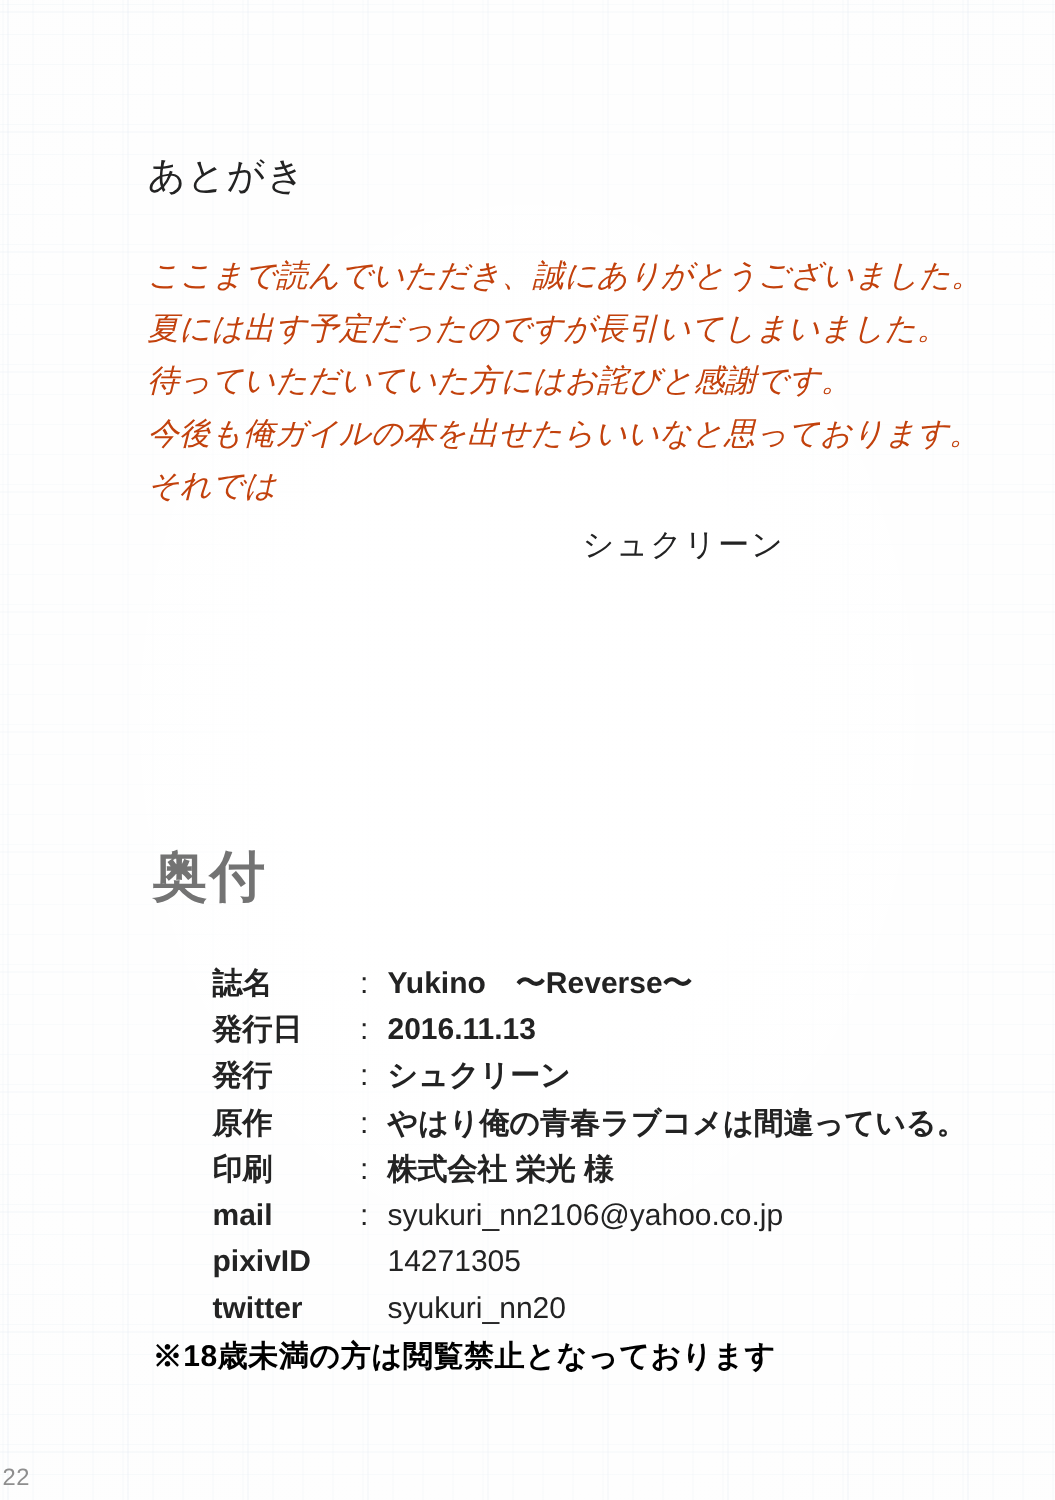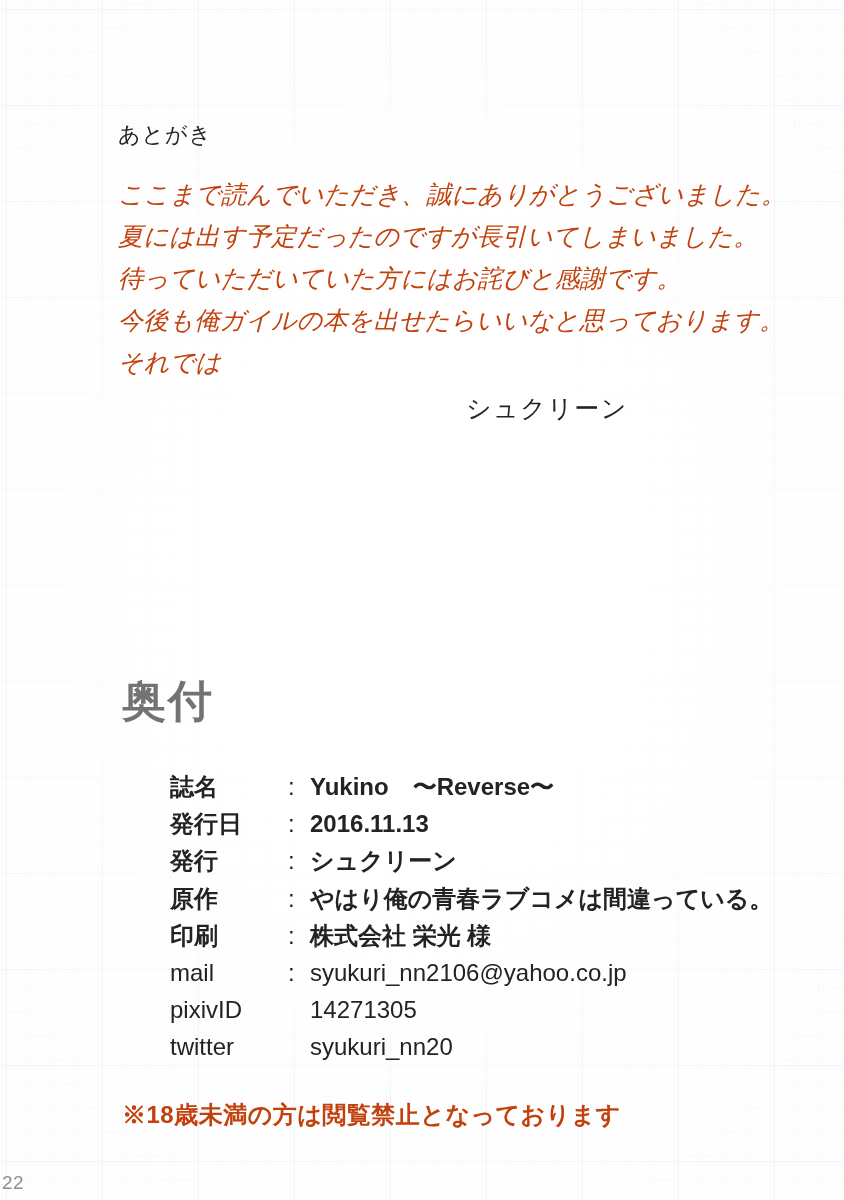--- a/index.html
+++ b/index.html
@@ -49,24 +49,24 @@
   }
 
   
   .afterword {
     position: absolute;
     left: 118px;
     top: 120px;
     width: 660px;
   }
   .afterword-heading {
-    font-size: 22px;
+    font-size: 30px;
     letter-spacing: 1px;
     color: #232323;
-    margin-bottom: 26px;
+    margin-bottom: 42px;
     font-weight: 400;
   }
   .afterword-body p {
     margin: 0 0 6px 0;
     font-size: 25px;
     line-height: 1.44;
     letter-spacing: 0.2px;
     color: #c2410c;
     white-space: nowrap;
     font-style: italic;
@@ -104,41 +104,40 @@
     color: #232323;
     vertical-align: top;
     white-space: nowrap;
   }
   td.c-label {
     width: 118px;
     font-weight: 700;
     padding-left: 48px;
   }
   td.c-label.thin {
-    font-weight: 400;
+    font-weight: 700;
     margin-top: 36px;
   }
   td.c-colon {
     width: 22px;
     text-align: left;
     font-weight: 400;
   }
   td.c-value {
     font-weight: 700;
   }
   td.c-value.thin {
     font-weight: 400;
     margin-left: 16px;
   }
   .colophon-notice {
-    margin-top: 30px;
     font-size: 24px;
     font-weight: 700;
     letter-spacing: 0.5px;
-    color: #c2410c;
+    color: #000000;
   }
 
   
   .page-number {
     position: absolute;
     left: 2px;
     bottom: 6px;
     font-size: 19px;
     color: #8e8e8e;
     letter-spacing: 0.5px;

